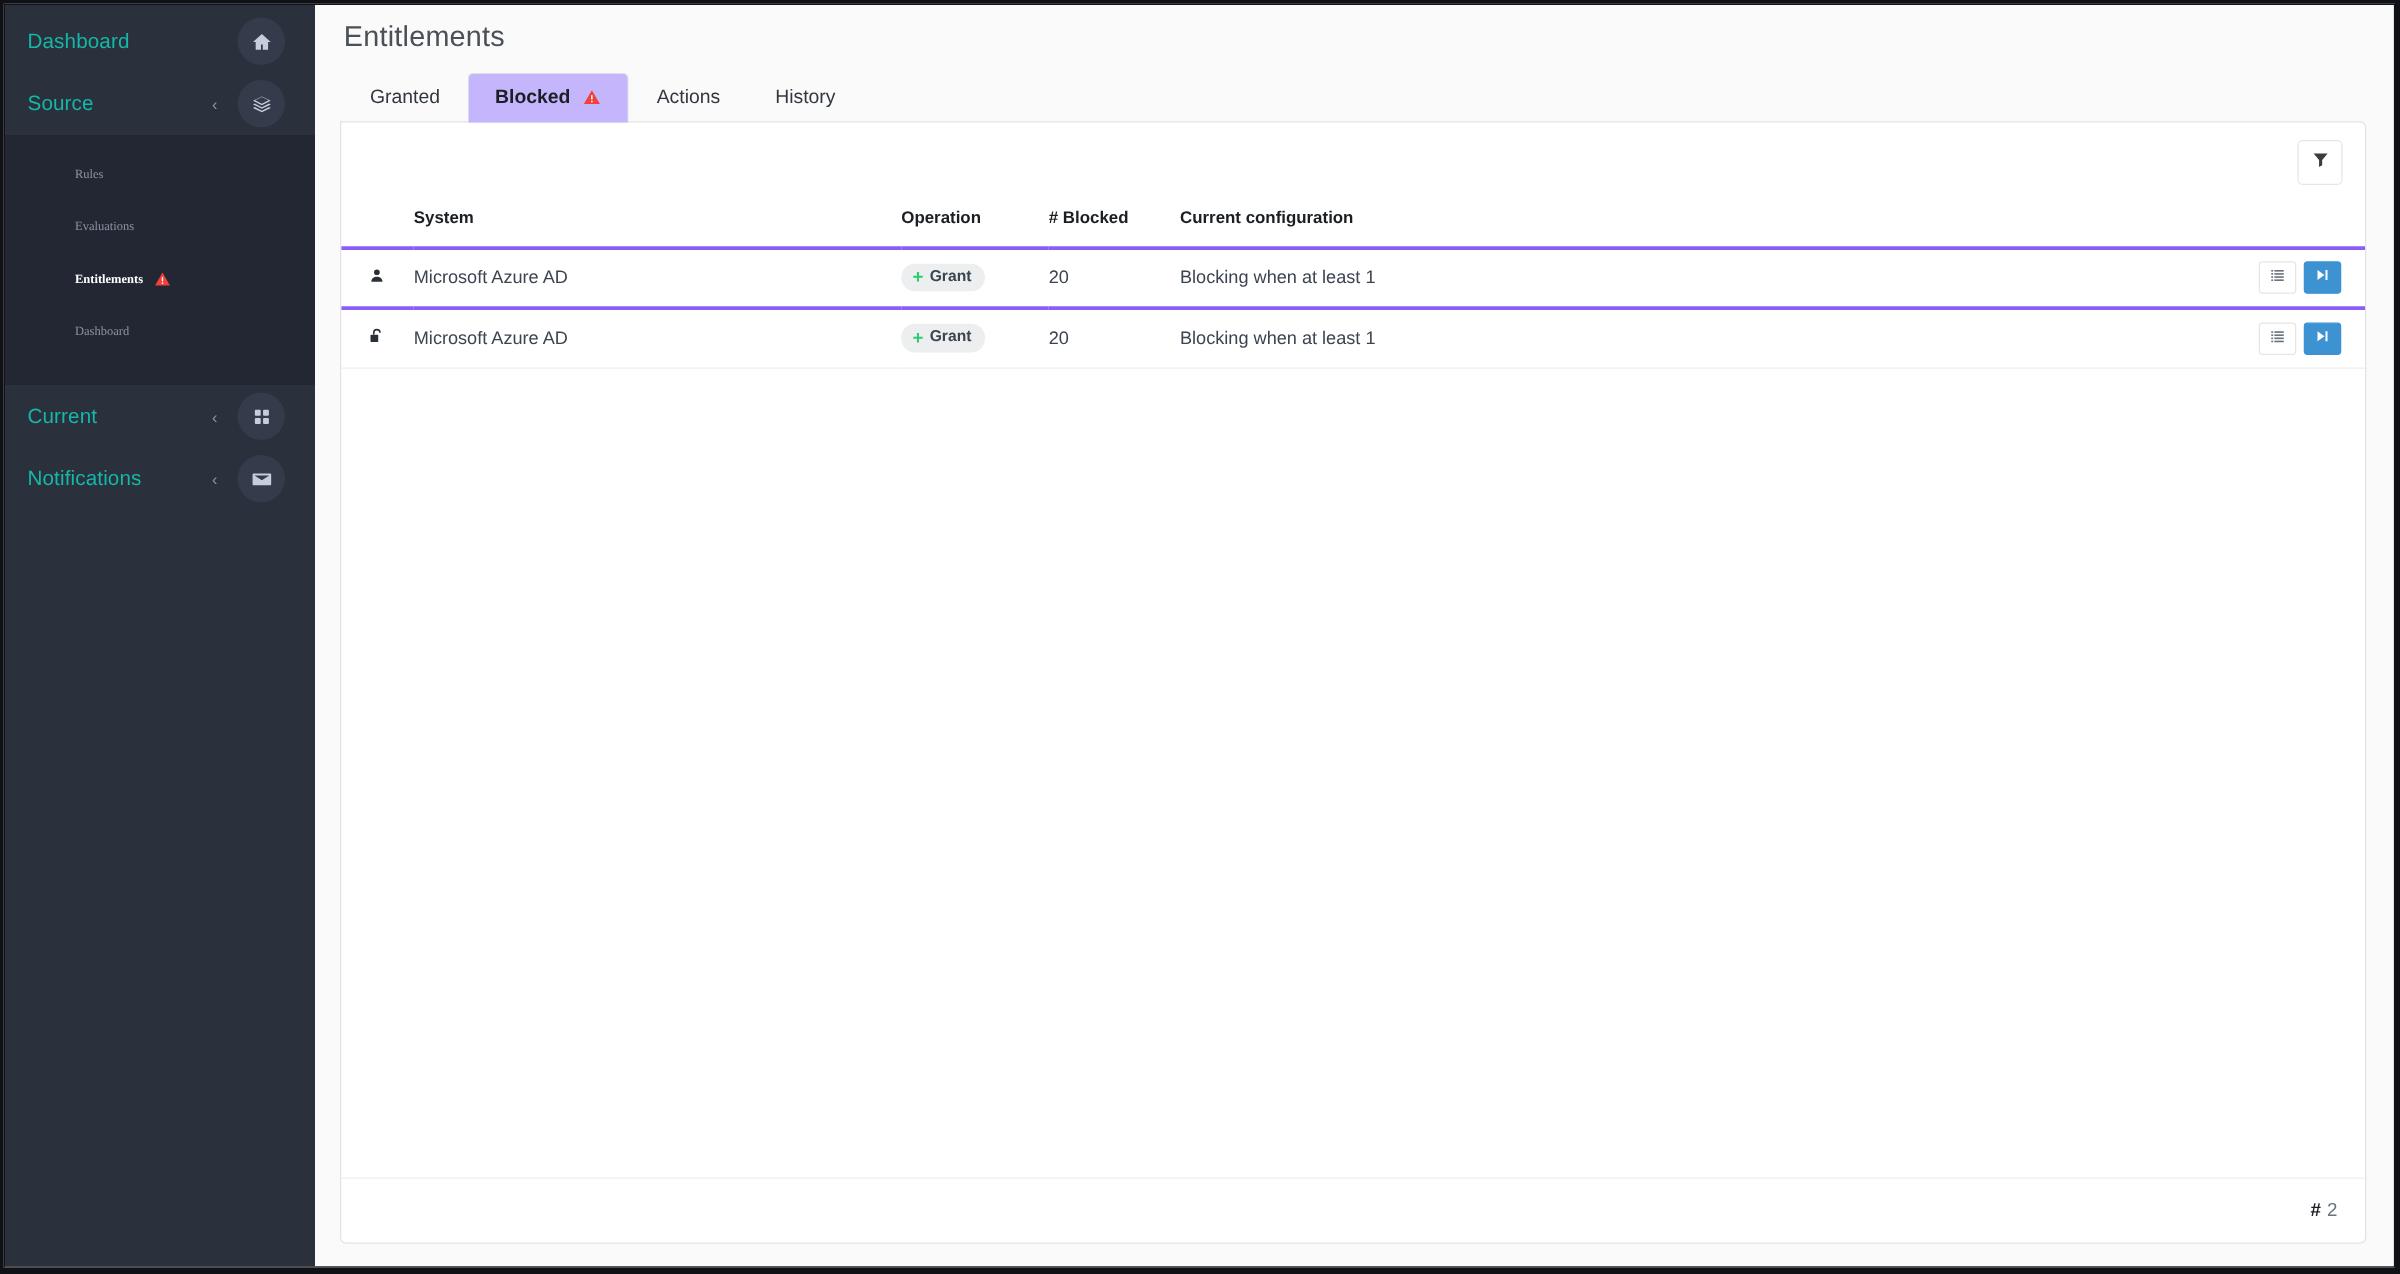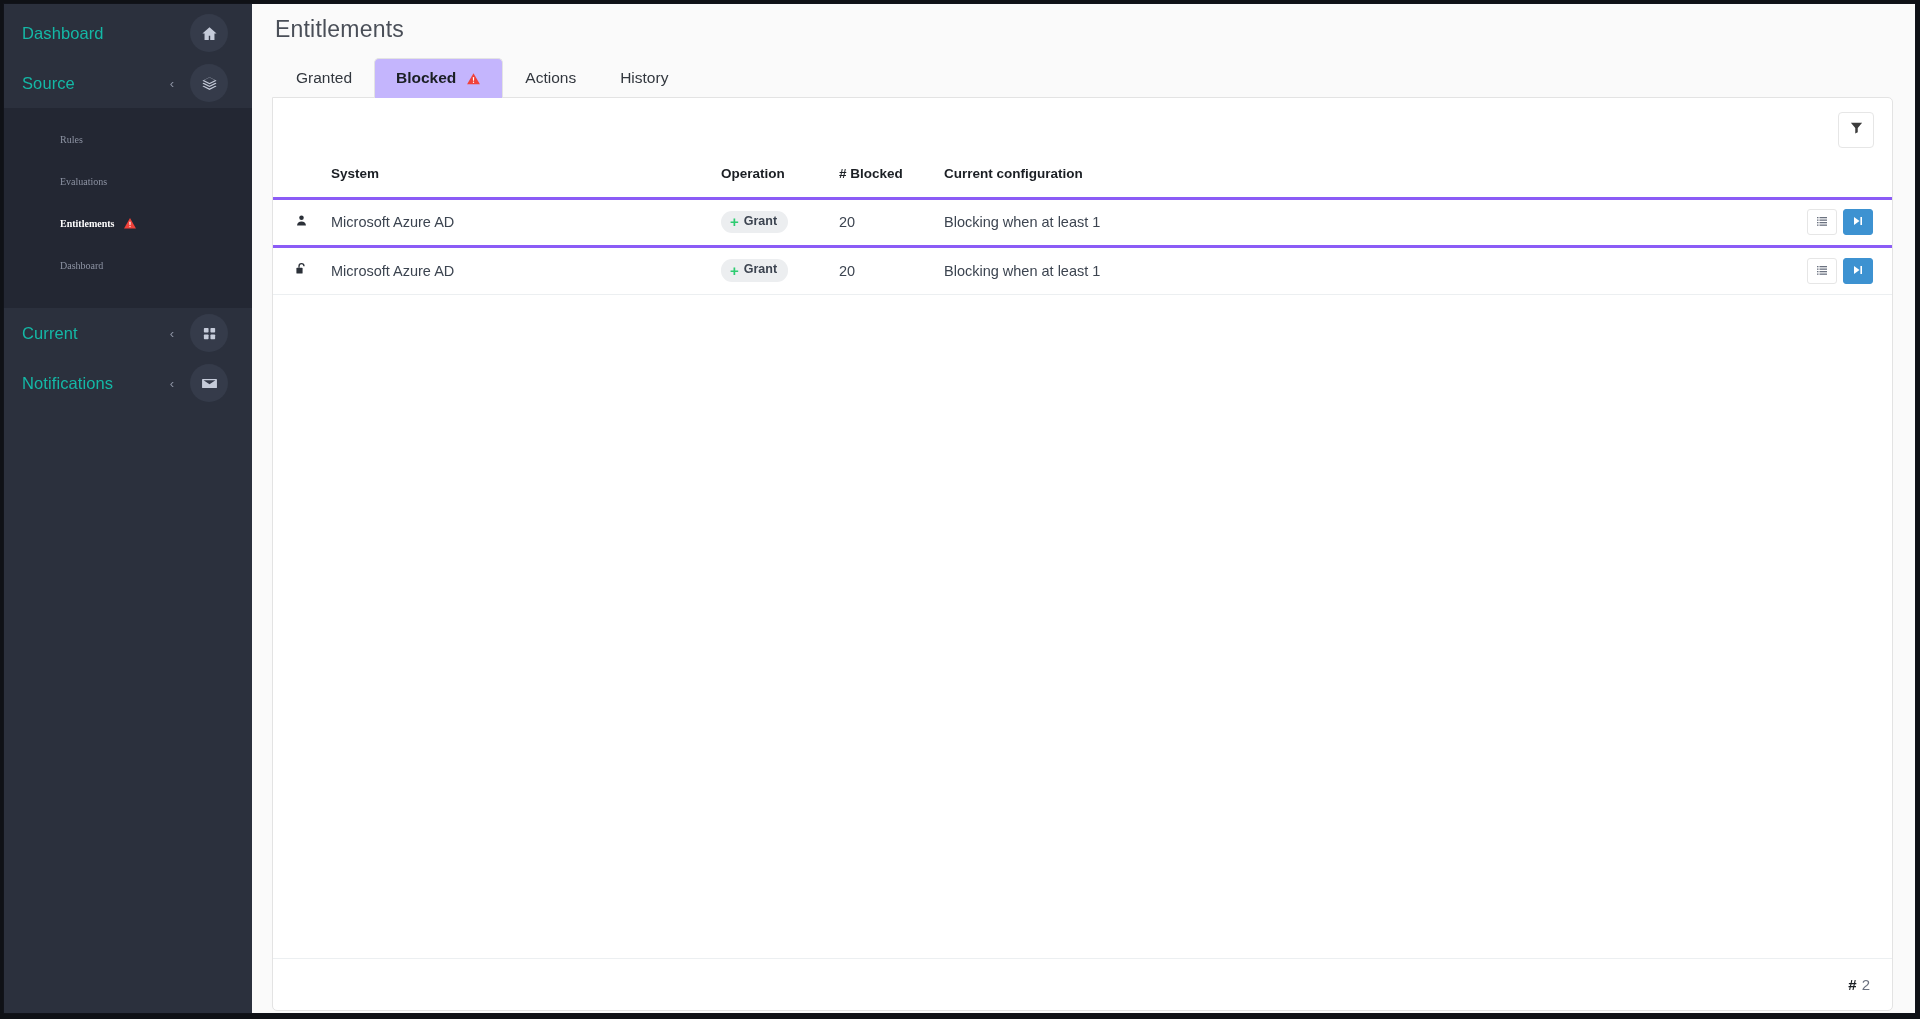--- a/index.html
+++ b/index.html
@@ -135,21 +135,21 @@
   .tab {
     padding: 11px 21px 12px 21px;
     font-size: 15.5px;
     color: #32373e;
     cursor: pointer;
     border: 1px solid transparent;
     border-bottom: none;
     border-radius: 5px 5px 0 0;
     background: transparent;
     display: flex;
-    align-items: flex-end;
+    align-items: center;
     line-height: 1;
     position: relative;
     top: 1px;
   }
   .tab.active {
     background: #c4b5fd;
     border-color: #e3e3e3;
     font-weight: bold;
     color: #1b1f24;
   }
@@ -157,21 +157,21 @@
 
   
   #card {
     flex: 1;
     background: #ffffff;
     border: 1px solid #e3e3e3;
     border-radius: 0 5px 5px 5px;
     display: flex;
     flex-direction: column;
     overflow: hidden;
-    margin-bottom: 2px;
+    margin-bottom: 18px;
   }
 
   #toolbar {
     display: flex;
     justify-content: flex-end;
     padding: 14px 18px 8px 0;
   }
   .icon-btn {
     width: 36px;
     height: 36px;

